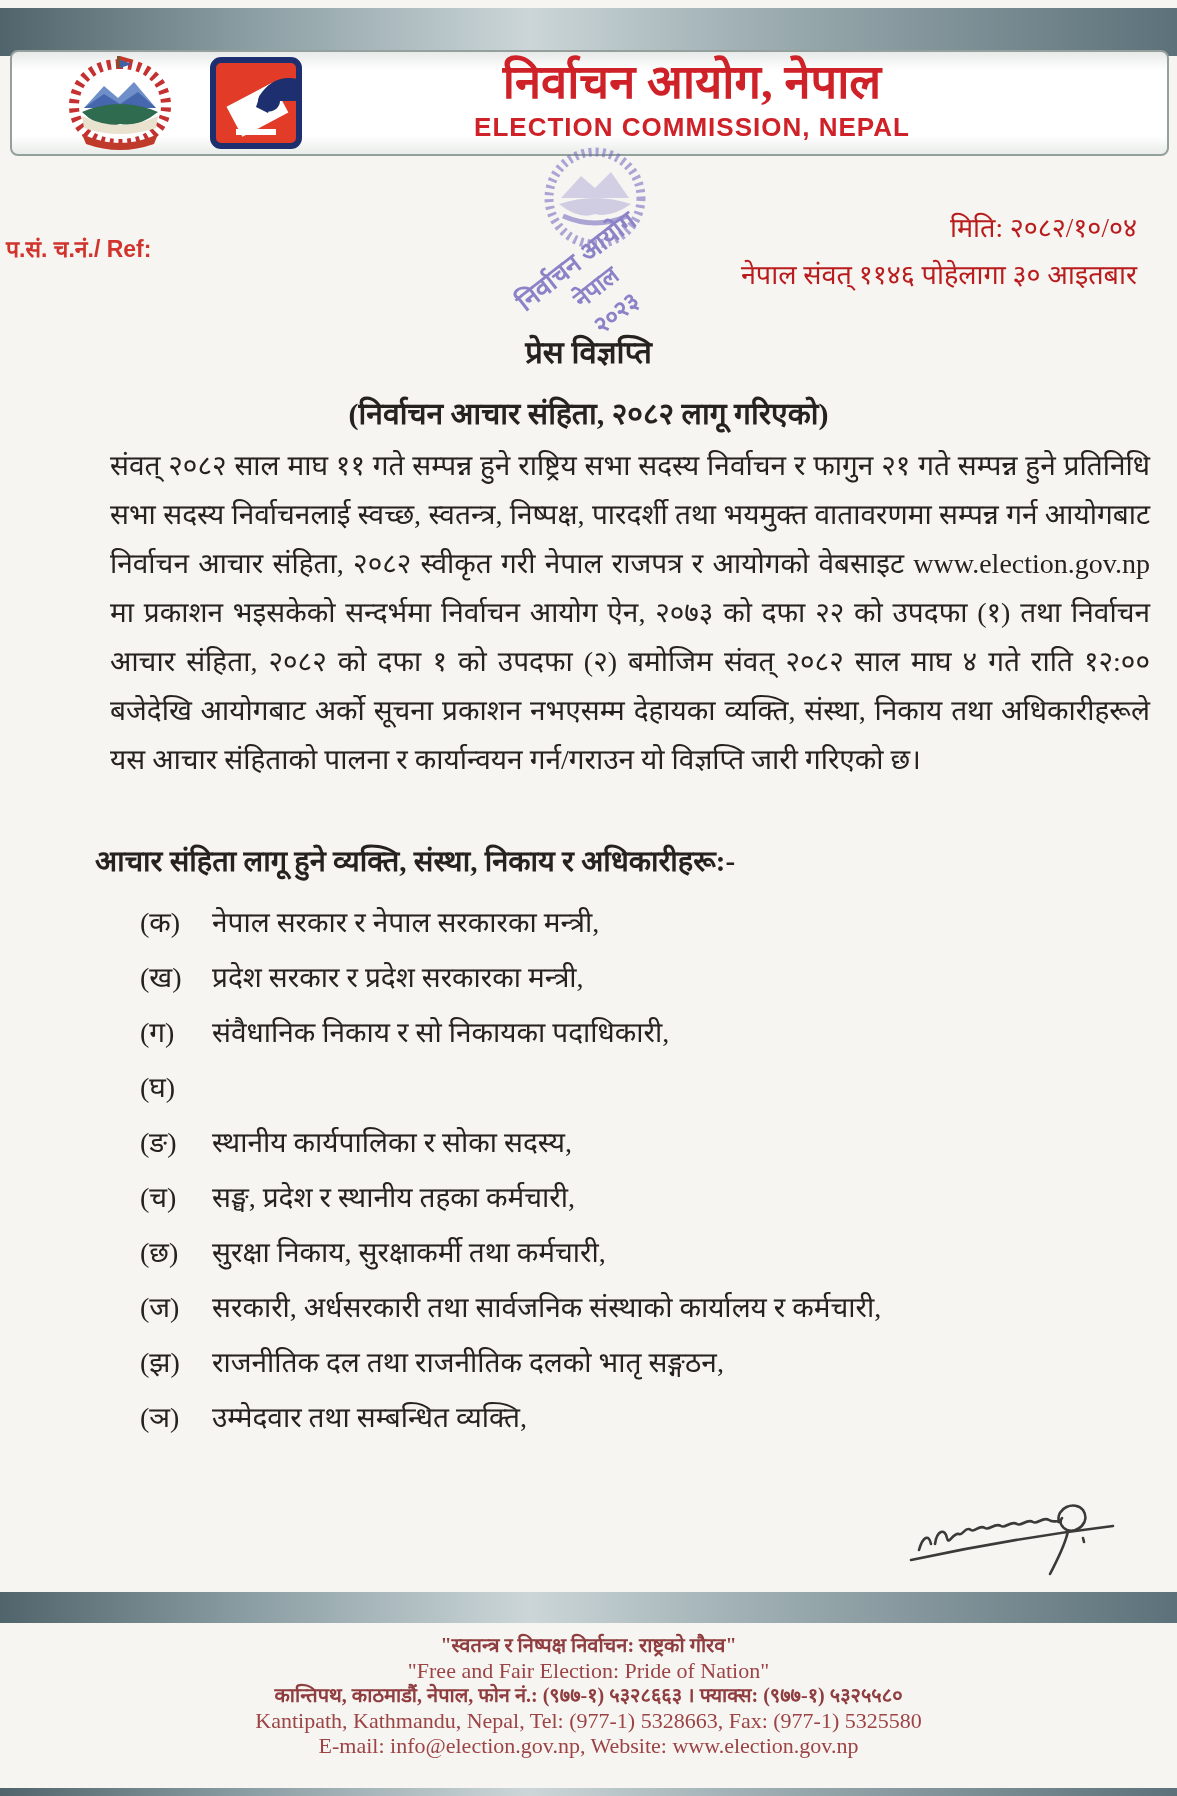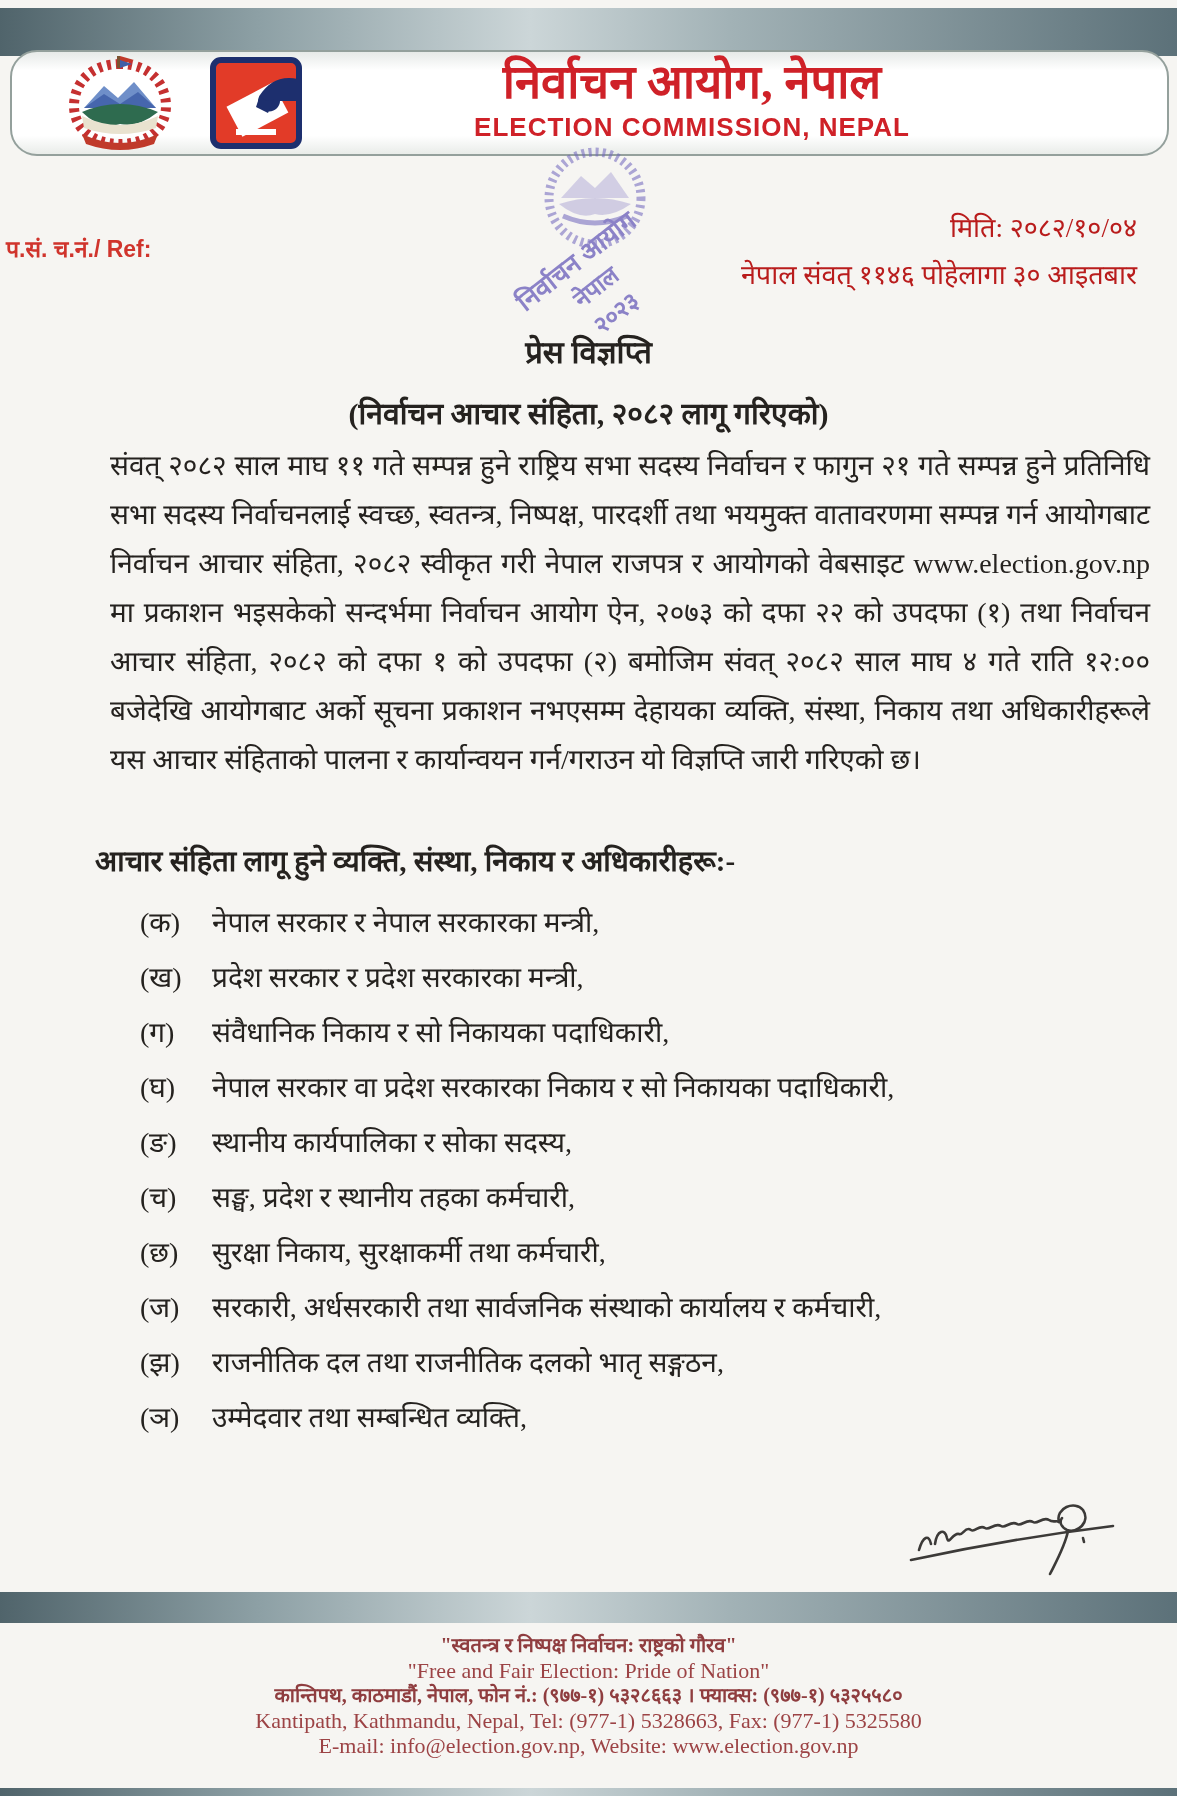--- a/index.html
+++ b/index.html
@@ -15,21 +15,21 @@
   .metal-bar{
     position:absolute;left:0;width:100%;
     background:linear-gradient(90deg,#50646b 0%,#8da0a5 22%,#ccd6d8 45%,#a2b2b6 62%,#5c7179 100%);
   }
   .top-bar{top:8px;height:48px;}
   .footer-bar{top:1592px;height:31px;}
   .bottom-bar{top:1788px;height:8px;}
   .header-box{
     position:absolute;left:10px;top:50px;width:1155px;height:102px;
     background:linear-gradient(180deg,#e7eae8 0%,#ffffff 18%,#ffffff 82%,#e9ece9 100%);
-    border:2px solid #94a09c;border-radius:27px;
+    border:2px solid #94a09c;border-radius:8px;
   }
   .coat{position:absolute;left:48px;top:4px;}
   .ec-logo{position:absolute;left:198px;top:5px;}
   .header-titles{position:absolute;left:330px;top:4px;width:700px;text-align:center;}
   .title-np{
     font-size:47px;font-weight:bold;color:#cf2128;line-height:52px;
     font-family:"Liberation Serif","DejaVu Serif",serif;
   }
   .title-en{
     font-size:26px;font-weight:800;color:#cf2128;line-height:38px;letter-spacing:1px;
@@ -163,21 +163,20 @@
     <div class="cond-item">
       <span class="cond-label">(ख)</span>
       <span>प्रदेश सरकार र प्रदेश सरकारका मन्त्री,</span>
     </div>
     <div class="cond-item">
       <span class="cond-label">(ग)</span>
       <span>संवैधानिक निकाय र सो निकायका पदाधिकारी,</span>
     </div>
     <div class="cond-item">
       <span class="cond-label">(घ)</span>
-      <span>नेपाल सरकार वा प्रदेश सरकारका निकाय र सो निकायका पदाधिकारी,</span>
     </div>
     <div class="cond-item">
       <span class="cond-label">(ङ)</span>
       <span>स्थानीय कार्यपालिका र सोका सदस्य,</span>
     </div>
     <div class="cond-item">
       <span class="cond-label">(च)</span>
       <span>सङ्घ, प्रदेश र स्थानीय तहका कर्मचारी,</span>
     </div>
     <div class="cond-item">

